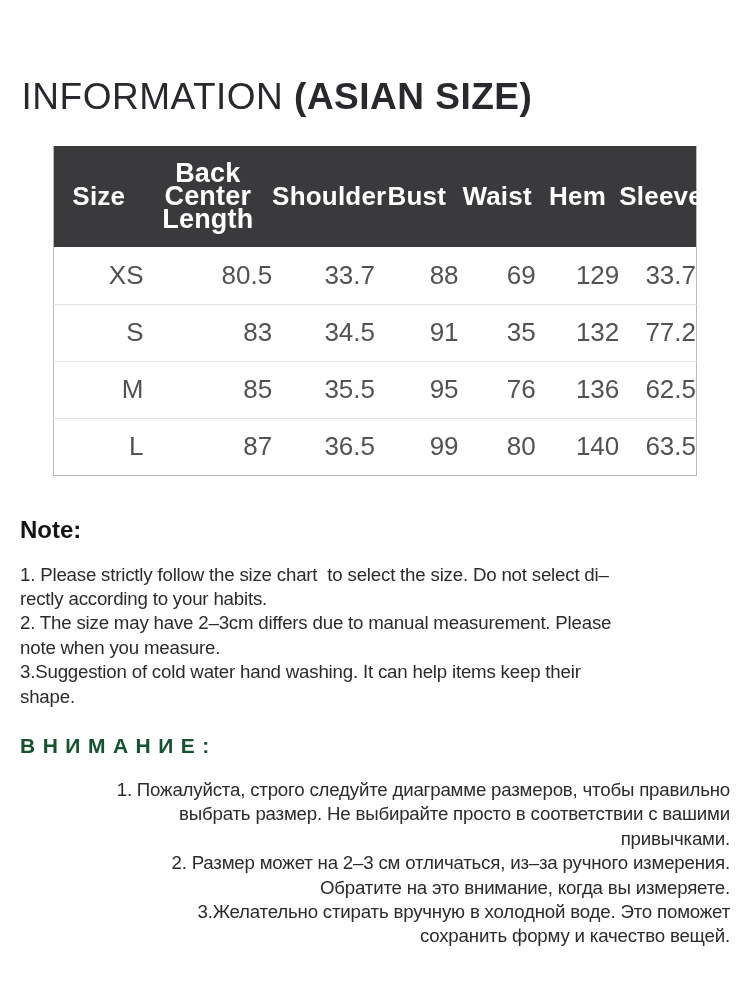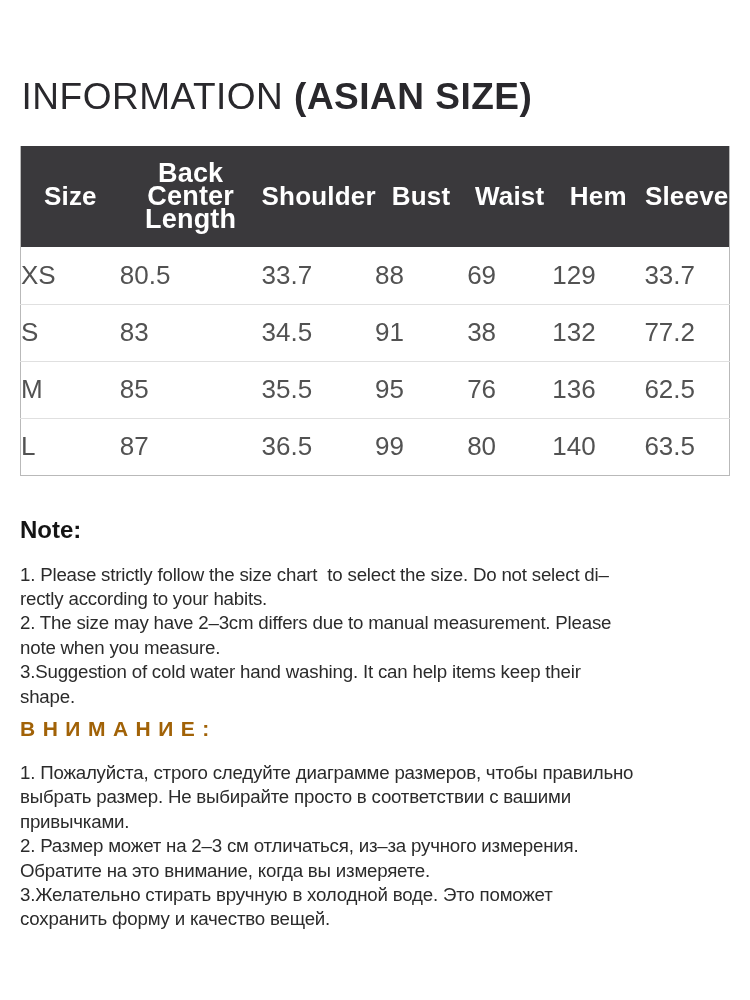--- a/index.html
+++ b/index.html
@@ -19,21 +19,21 @@
     font-size: 37px;
     color: #29282c;
     letter-spacing: 0.5px;
     white-space: pre;
   }
   .title-regular { font-weight: 300; }
   .title-bold { font-weight: 800; }
 
   
   .size-table {
-    width: 710px;
+    width: 644px;
     margin: 28px auto 0 auto;
     border-collapse: collapse;
     table-layout: fixed;
     border: 1px solid #b9b9b9;
     border-top: none;
   }
   .size-table thead tr { background: #3a393c; }
   .size-table th {
     color: #ffffff;
     font-weight: 600;
@@ -44,21 +44,21 @@
     letter-spacing: 0.2px;
   }
   .size-table th.col-bcl {
     font-size: 27px;
     line-height: 23px;
     font-weight: 600;
     padding: 16px 12px;
   }
   .size-table td {
     height: 57px;
-    text-align: left;
+    text-align: right;
     vertical-align: middle;
     font-size: 26px;
     font-weight: 400;
     color: #525252;
   }
   .size-table tbody tr + tr td { border-top: 1px solid #e0e0e0; }
 
   
   .content { margin: 0 20px; }
   .note-heading {
@@ -69,33 +69,34 @@
   }
   .note-body {
     margin-top: 19px;
     font-size: 18.7px;
     line-height: 24.4px;
     color: #2b2b2b;
     letter-spacing: -0.2px;
     white-space: pre;
   }
   .attention-heading {
-    margin-top: 8px;
+    margin-top: 25px;
     font-size: 21px;
     font-weight: bold;
     letter-spacing: 7.5px;
-    color: #a16207;
+    color: #14532d;
   }
   .attention-body {
     margin-top: 20px;
     font-size: 18.7px;
     line-height: 24.4px;
     color: #2b2b2b;
     letter-spacing: -0.2px;
     white-space: pre;
+    text-align: right;
   }
 </style>
 </head>
 <body>
 
 <div class="title-row">
   <span class="title-regular">INFORMATION </span><span class="title-bold">(ASIAN SIZE)</span>
 </div>
 
 <table class="size-table">
@@ -127,21 +128,21 @@
       <td>88</td>
       <td>69</td>
       <td>129</td>
       <td>33.7</td>
     </tr>
     <tr>
       <td>S</td>
       <td>83</td>
       <td>34.5</td>
       <td>91</td>
-      <td>38</td>
+      <td>35</td>
       <td>132</td>
       <td>77.2</td>
     </tr>
     <tr>
       <td>M</td>
       <td>85</td>
       <td>35.5</td>
       <td>95</td>
       <td>76</td>
       <td>136</td>

